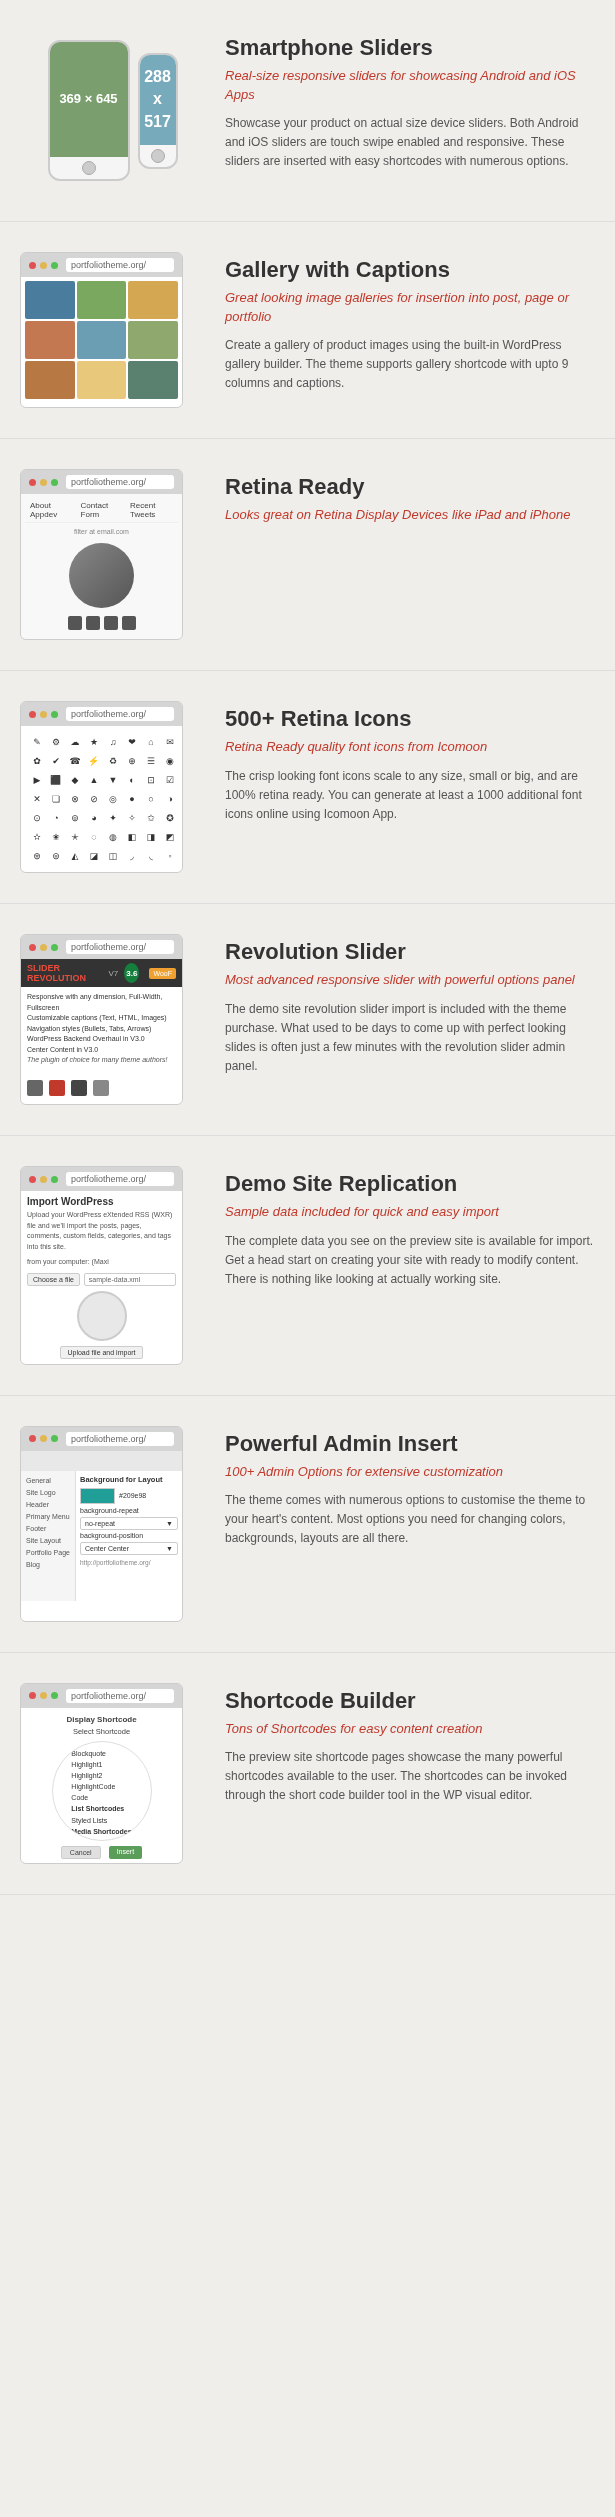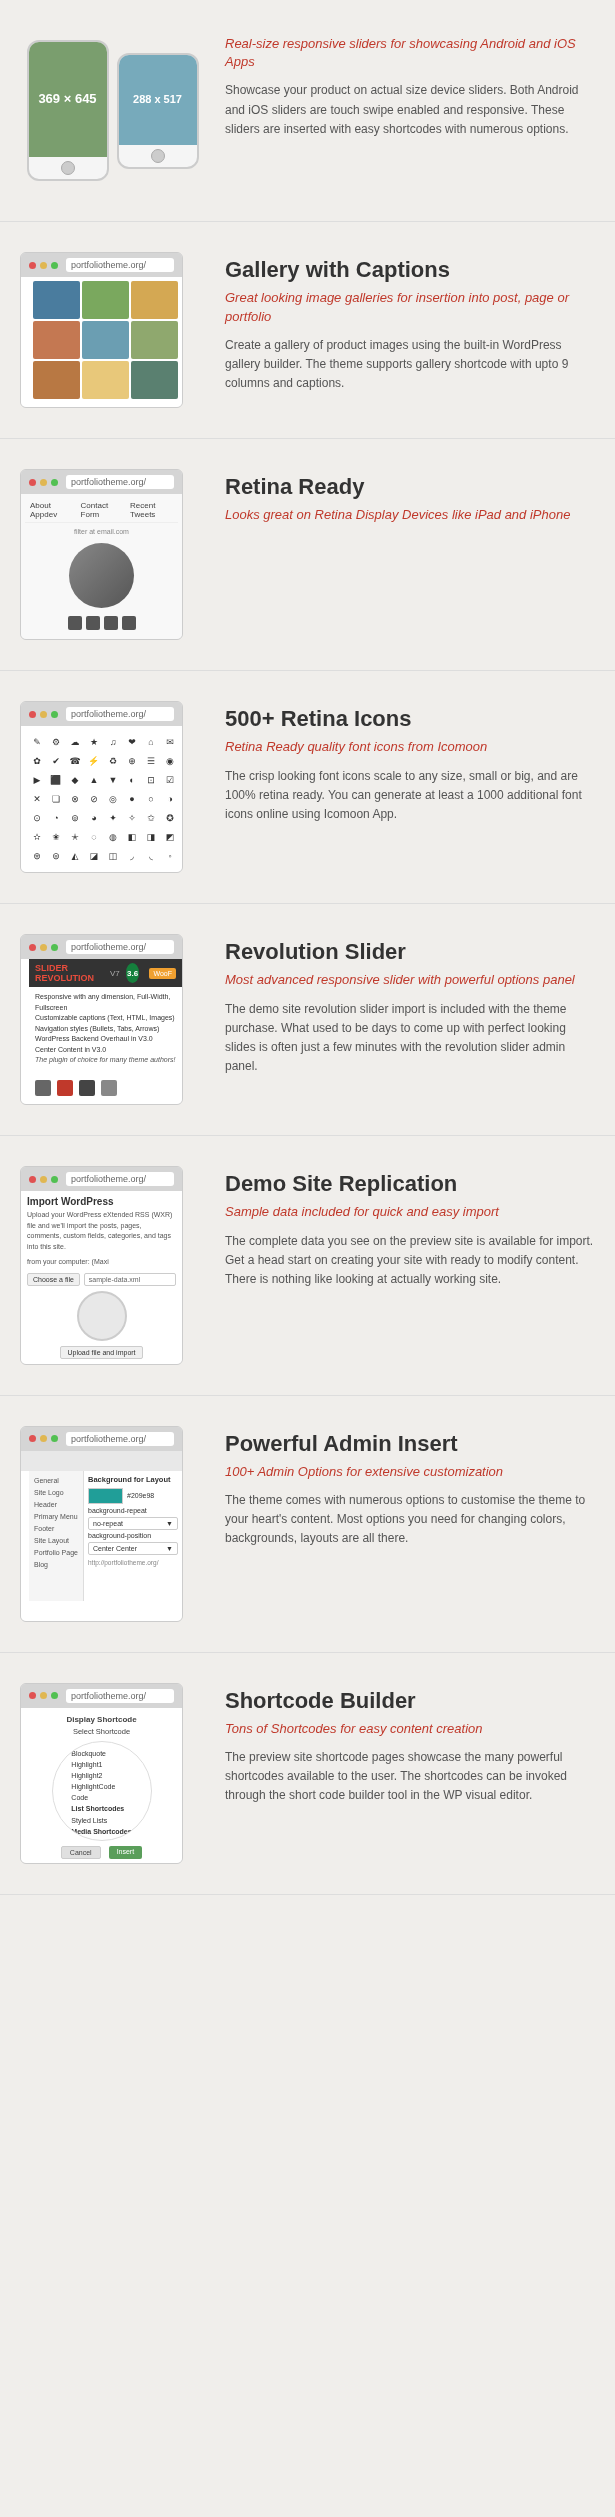--- a/index.html
+++ b/index.html
@@ -86,21 +86,20 @@
       color: #666;
       padding: 2px 5px;
       margin-left: 4px;
     }
 
     .browser-content {
       background: white;
       min-height: 130px;
       overflow: hidden;
       position: relative;
-      padding-left: 8px;
     }
 
     
     .phone-mockup-container {
       display: flex;
       gap: 8px;
       align-items: center;
       justify-content: center;
       padding: 10px 0;
     }
@@ -394,28 +393,29 @@
     <div class="phone-mockup-container">
 
       <div class="phone-mockup phone-large">
         <div class="phone-screen" style="width:78px;height:115px;font-size:13px;">369
 ×
 645</div>
         <div class="phone-button"></div>
       </div>
 
       <div class="phone-mockup phone-small">
-        <div class="phone-screen" style="width:78px;height:90px;font-size:11px;background:#7ab;">288
+        <div class="phone-screen" style="width:36px;height:90px;font-size:16px;background:#7ab;">288
 x
 517</div>
         <div class="phone-button"></div>
       </div>
     </div>
   </div>
   <div class="feature-content">
+    <div class="feature-title">Smartphone Sliders</div>
     <div class="feature-subtitle">Real-size responsive sliders for showcasing Android and iOS Apps</div>
     <div class="feature-description">Showcase your product on actual size device sliders. Both Android and iOS sliders are touch swipe enabled and responsive. These sliders are inserted with easy shortcodes with numerous options.</div>
   </div>
 </div>
 
 <div class="feature-section">
   <div class="feature-image">
     <div class="browser-mockup">
       <div class="browser-bar">
         <div class="browser-dot red"></div>

